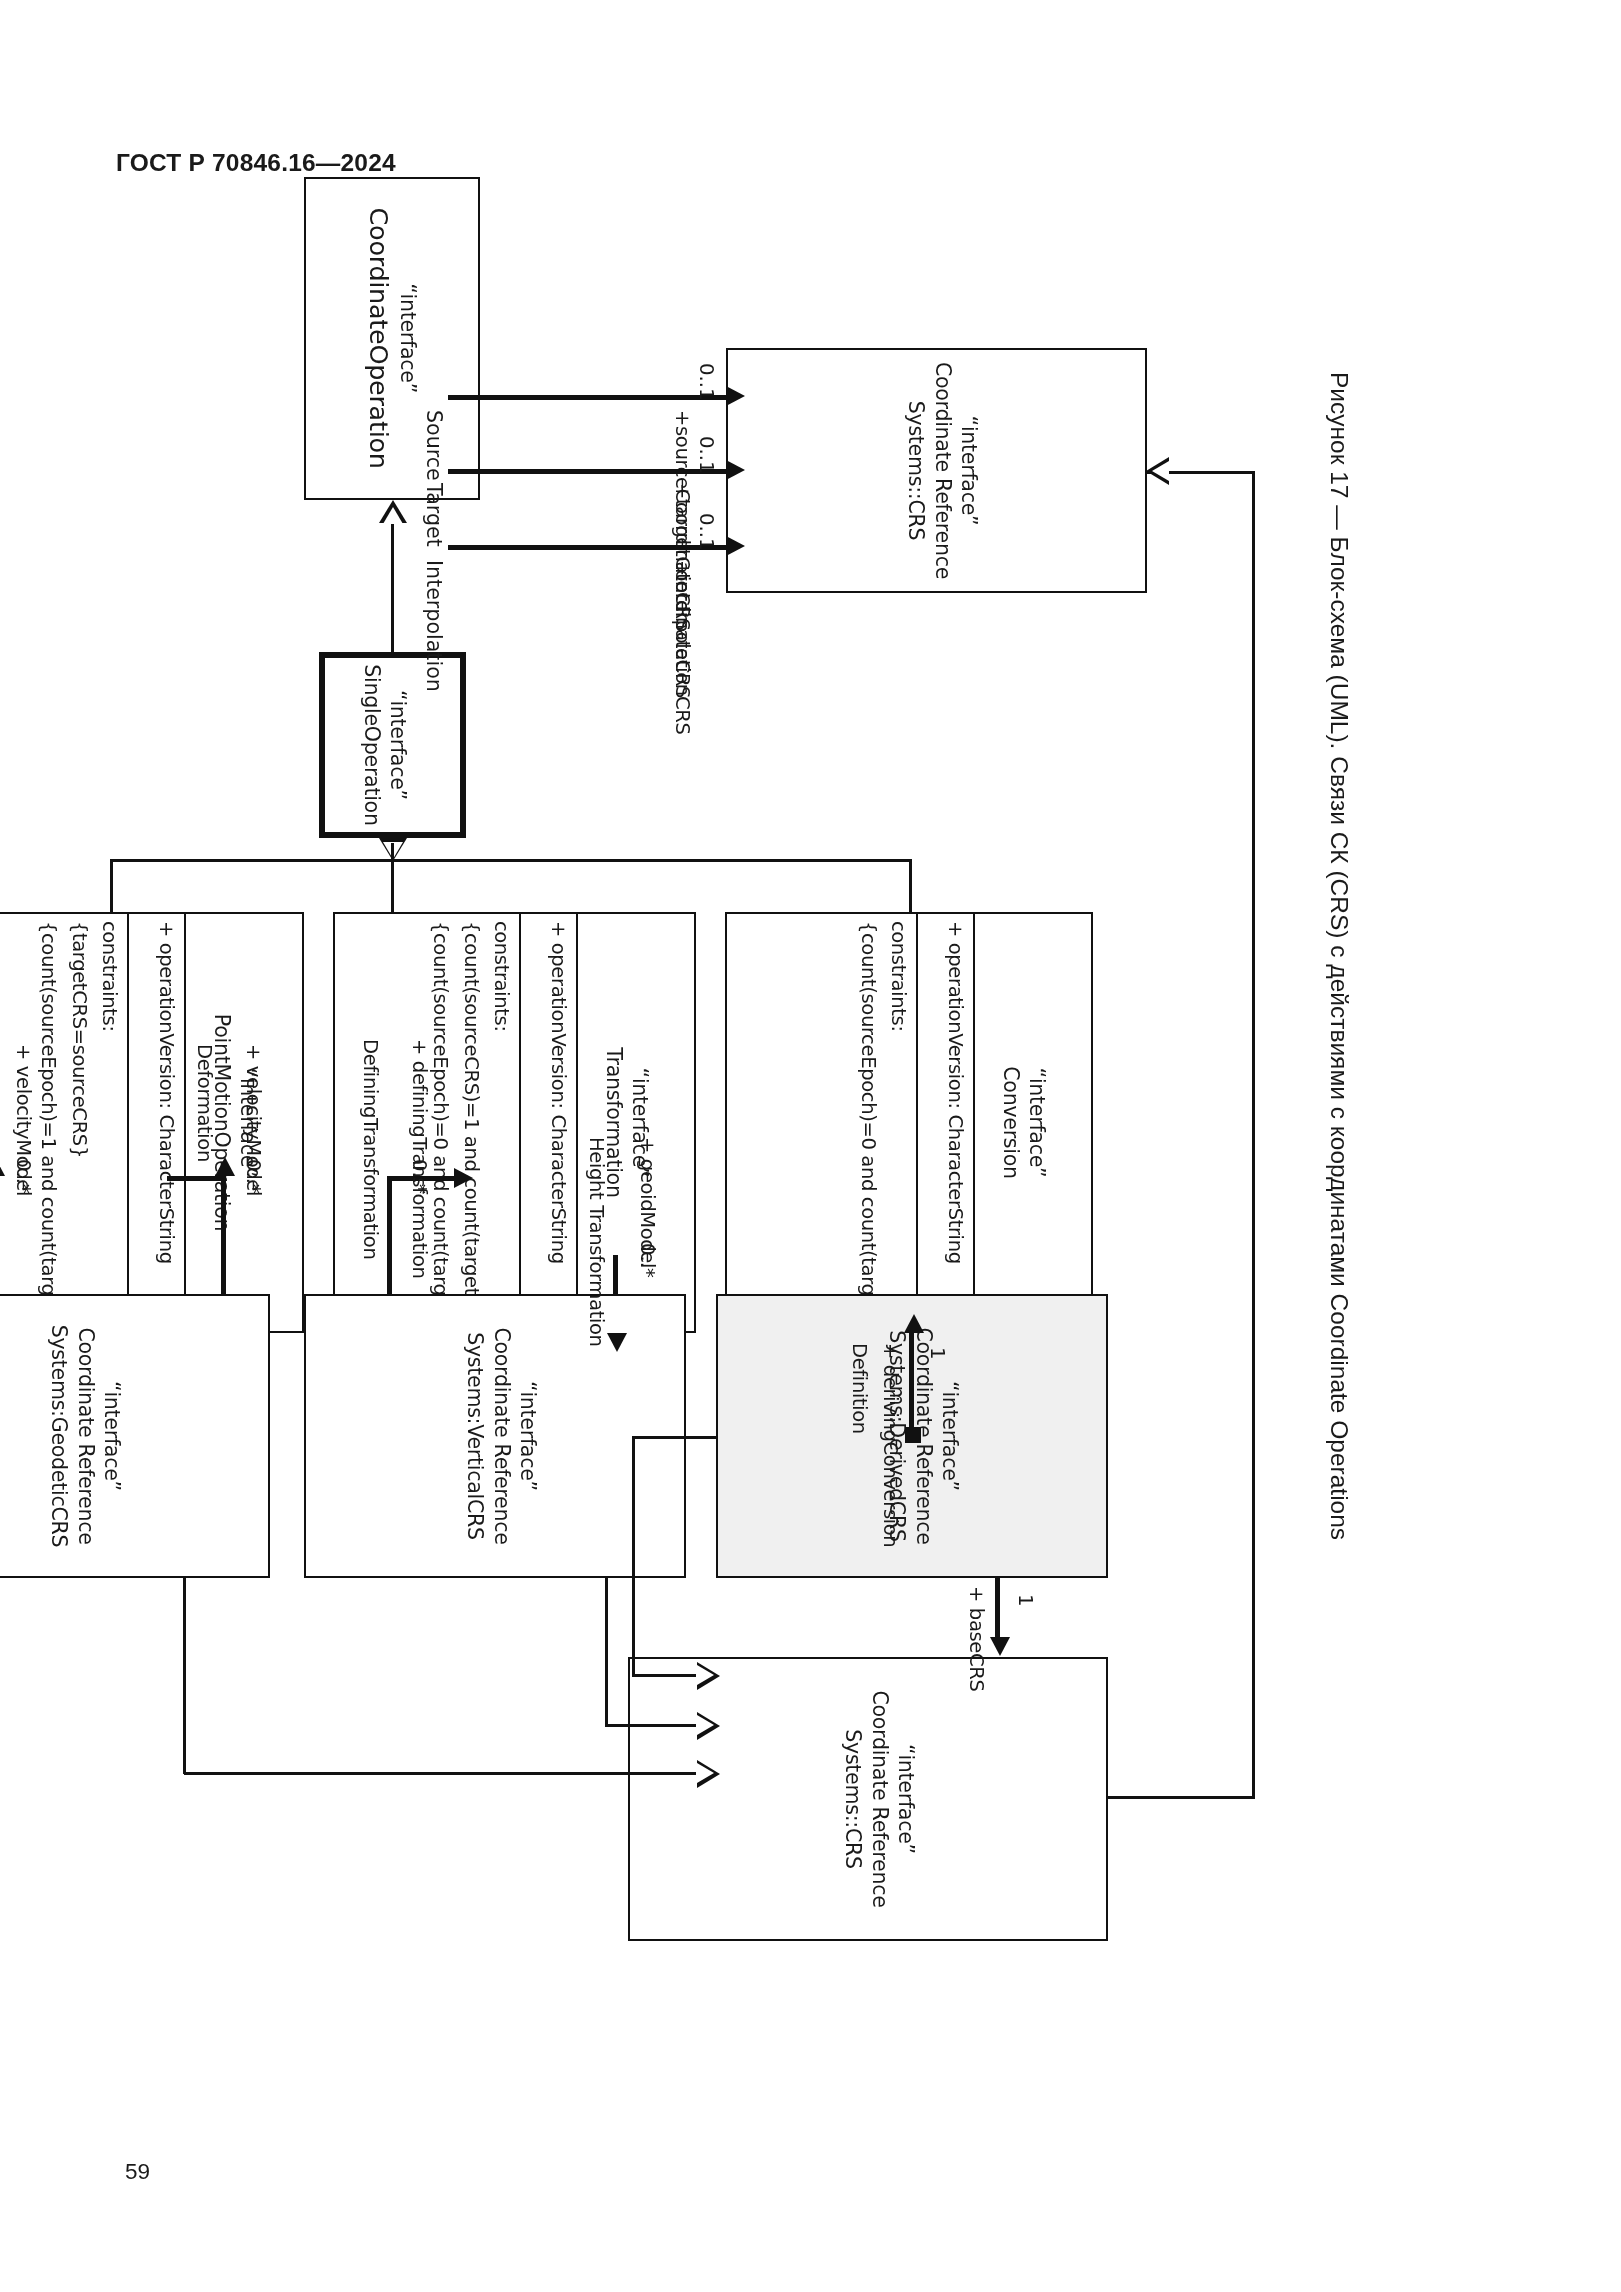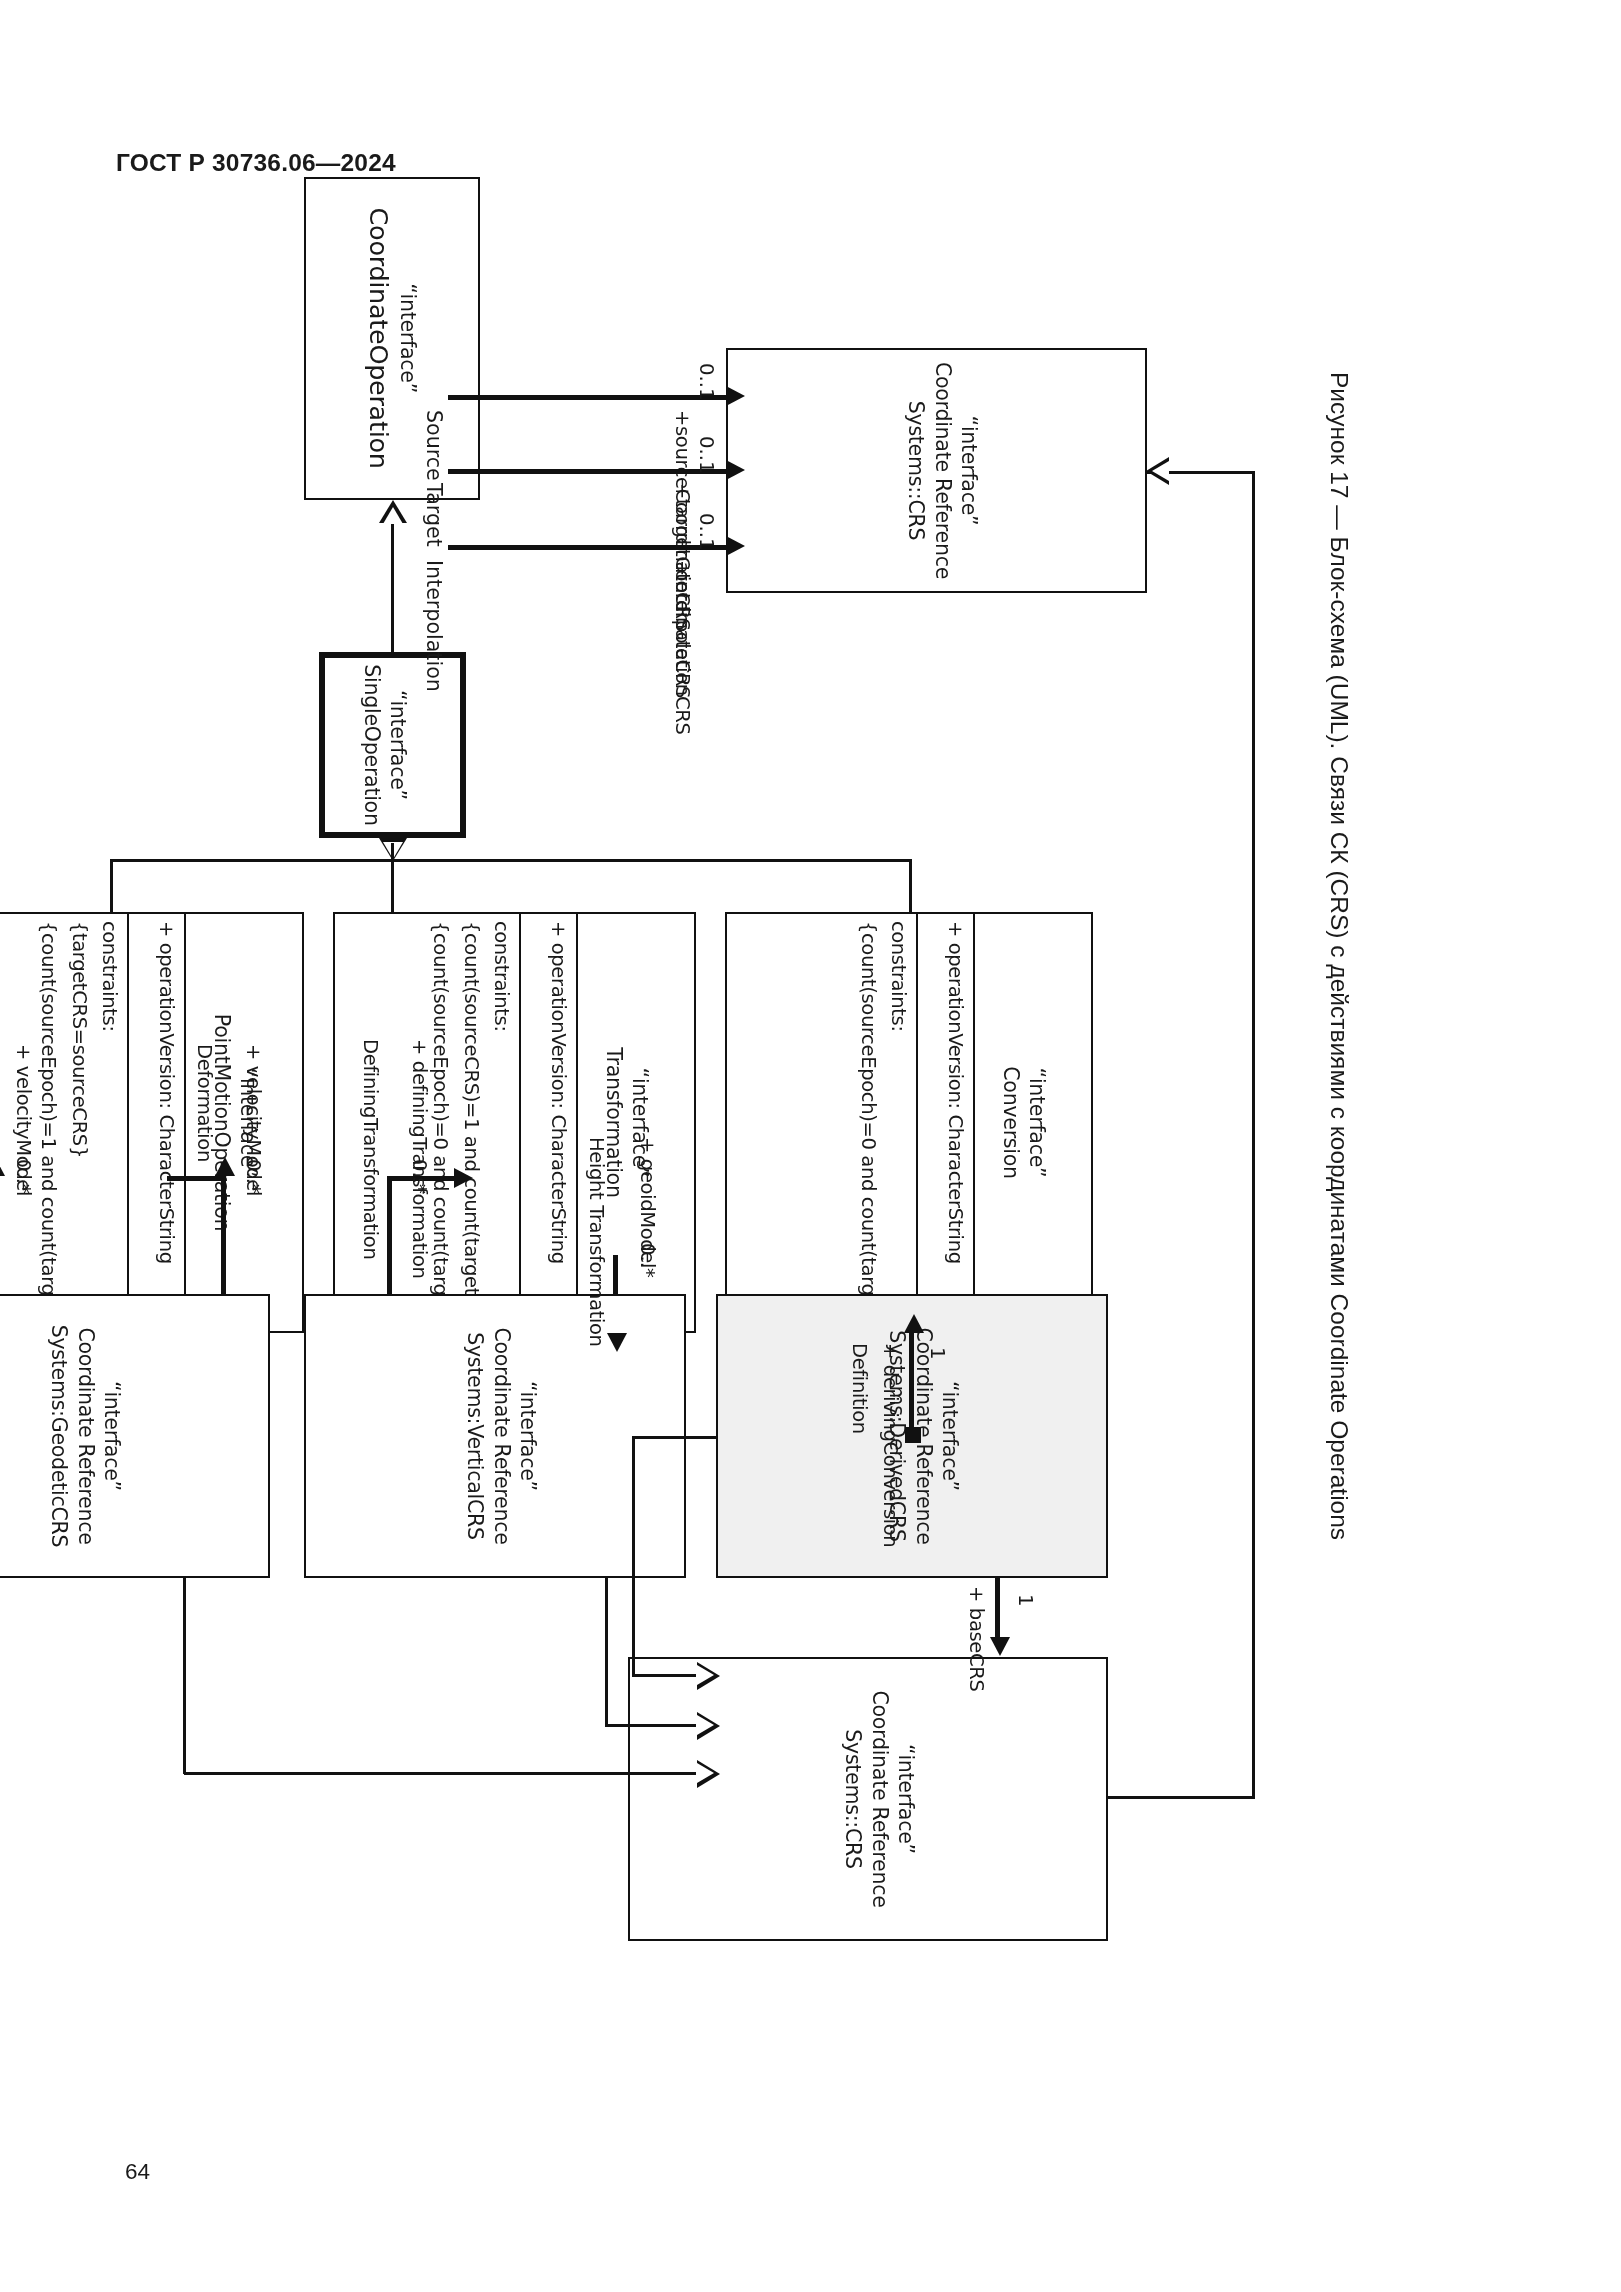--- a/index.html
+++ b/index.html
@@ -149,22 +149,22 @@
   .role-tag {
     position: absolute;
     font-family: "DejaVu Sans", sans-serif;
     font-size: 20.6px;
     white-space: nowrap;
   }
 </style>
 </head>
 <body>
 
-<div id="page-header">ГОСТ Р 30736.06—2024</div>
-<div id="page-number">64</div>
+<div id="page-header">ГОСТ Р 70846.16—2024</div>
+<div id="page-number">59</div>
 <div id="figure-caption">Рисунок 17 — Блок-схема (UML). Связи СК (CRS) с действиями с координатами Coordinate Operations</div>
 
 <div id="diagram">
 
   <div class="uml-box" style="left:19.6px; top:814px; width:323px; height:176px;">
     <div class="box-title" style="top:51px;">
       <span class="stereo">“interface”</span>
       <span class="cname" style="font-size:25.5px;">CoordinateOperation</span>
     </div>
   </div>

